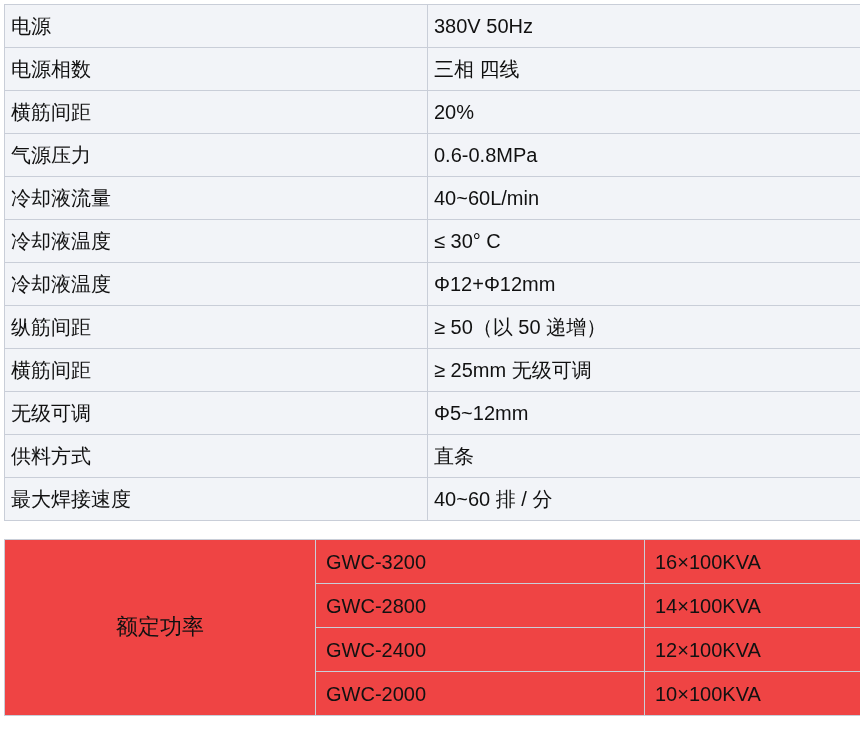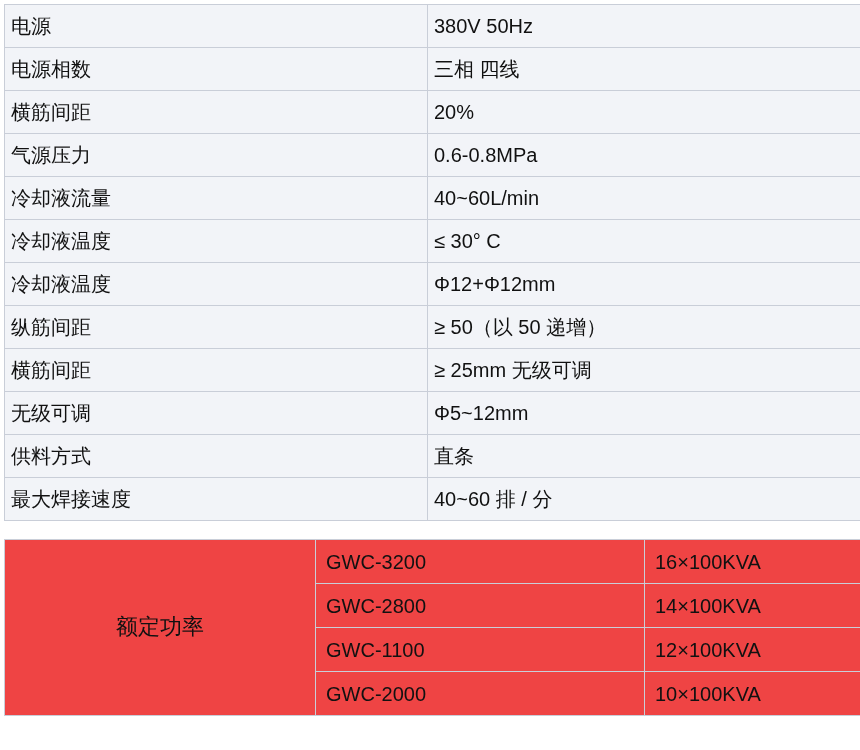--- a/index.html
+++ b/index.html
@@ -143,21 +143,21 @@
         <tr>
           <td class="rated-label" rowspan="4">额定功率</td>
           <td class="model">GWC-3200</td>
           <td class="power">16×100KVA</td>
         </tr>
         <tr>
           <td class="model">GWC-2800</td>
           <td class="power">14×100KVA</td>
         </tr>
         <tr>
-          <td class="model">GWC-1100</td>
+          <td class="model">GWC-2400</td>
           <td class="power">12×100KVA</td>
         </tr>
         <tr>
           <td class="model">GWC-2000</td>
           <td class="power">10×100KVA</td>
         </tr>
       </tbody>
     </table>
   </div>
 

